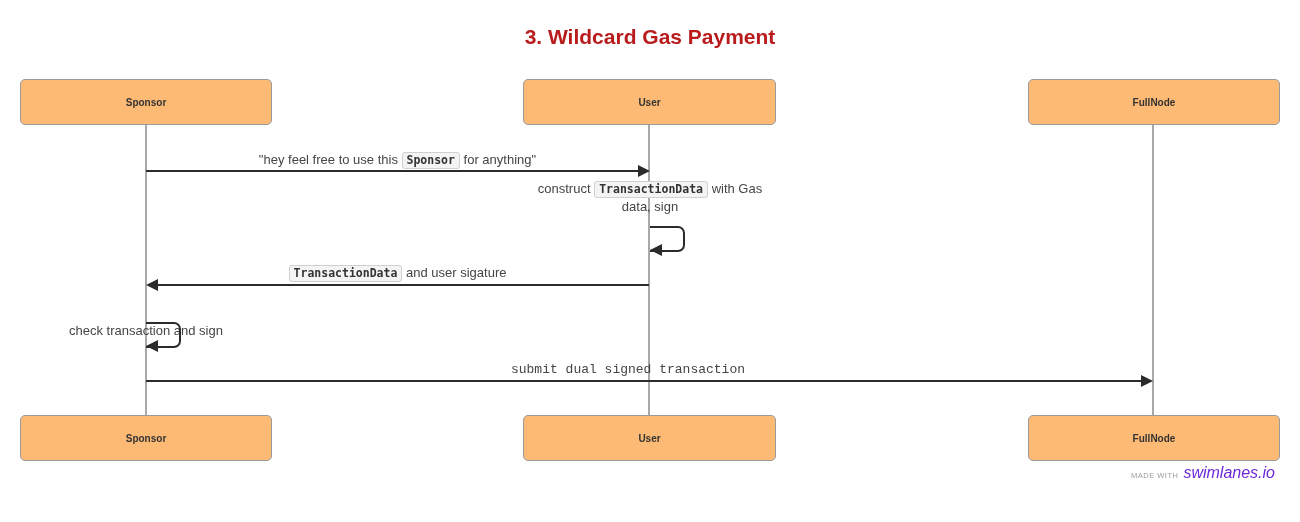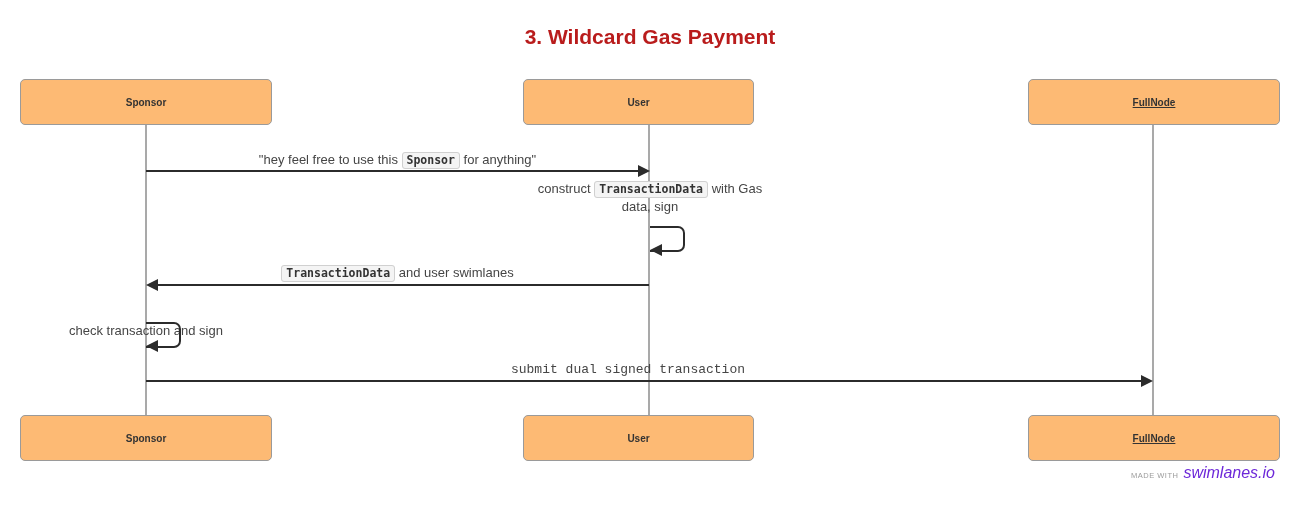--- a/index.html
+++ b/index.html
@@ -35,22 +35,22 @@
     display: flex;
     align-items: center;
     justify-content: center;
     font-size: 10px;
     font-weight: bold;
     color: #333333;
   }
   .row-top { top: 79px; }
   .row-bottom { top: 415px; }
   .col-sponsor { left: 20px; width: 252px; }
-  .col-user { left: 523px; width: 231px; }
-  .col-fullnode { left: 1028px; width: 252px; text-decoration: underline; }
+  .col-user { left: 523px; width: 253px; }
+  .col-fullnode { left: 1028px; width: 252px; }
   .lifeline {
     position: absolute;
     top: 125px;
     height: 290px;
     width: 2px;
     background: #a9a9a9;
   }
   .msg-label {
     position: absolute;
     text-align: center;
@@ -149,21 +149,21 @@
   <div class="msg-line" style="top:170px; left:146px; width:498px;"></div>
   <div class="arrowhead-right" style="top:165px; left:638px;"></div>
 
   <div class="msg-label" style="top:180px; left:530px; width:240px;">
     <span>construct </span><span class="code">TransactionData</span><span> with Gas data, sign</span>
   </div>
   <div class="self-loop" style="top:226px; left:650px;"></div>
   <div class="arrowhead-left" style="top:244px; left:650px;"></div>
 
   <div class="msg-label" style="top:264px; left:146px; width:503px;">
-    <span class="code">TransactionData</span><span> and user swimlanes</span>
+    <span class="code">TransactionData</span><span> and user sigature</span>
   </div>
   <div class="msg-line" style="top:284px; left:152px; width:497px;"></div>
   <div class="arrowhead-left" style="top:279px; left:146px;"></div>
 
   <div class="msg-label" style="top:322px; left:26px; width:240px;">
     <span>check transaction and sign</span>
   </div>
   <div class="self-loop" style="top:322px; left:146px;"></div>
   <div class="arrowhead-left" style="top:340px; left:146px;"></div>
 

